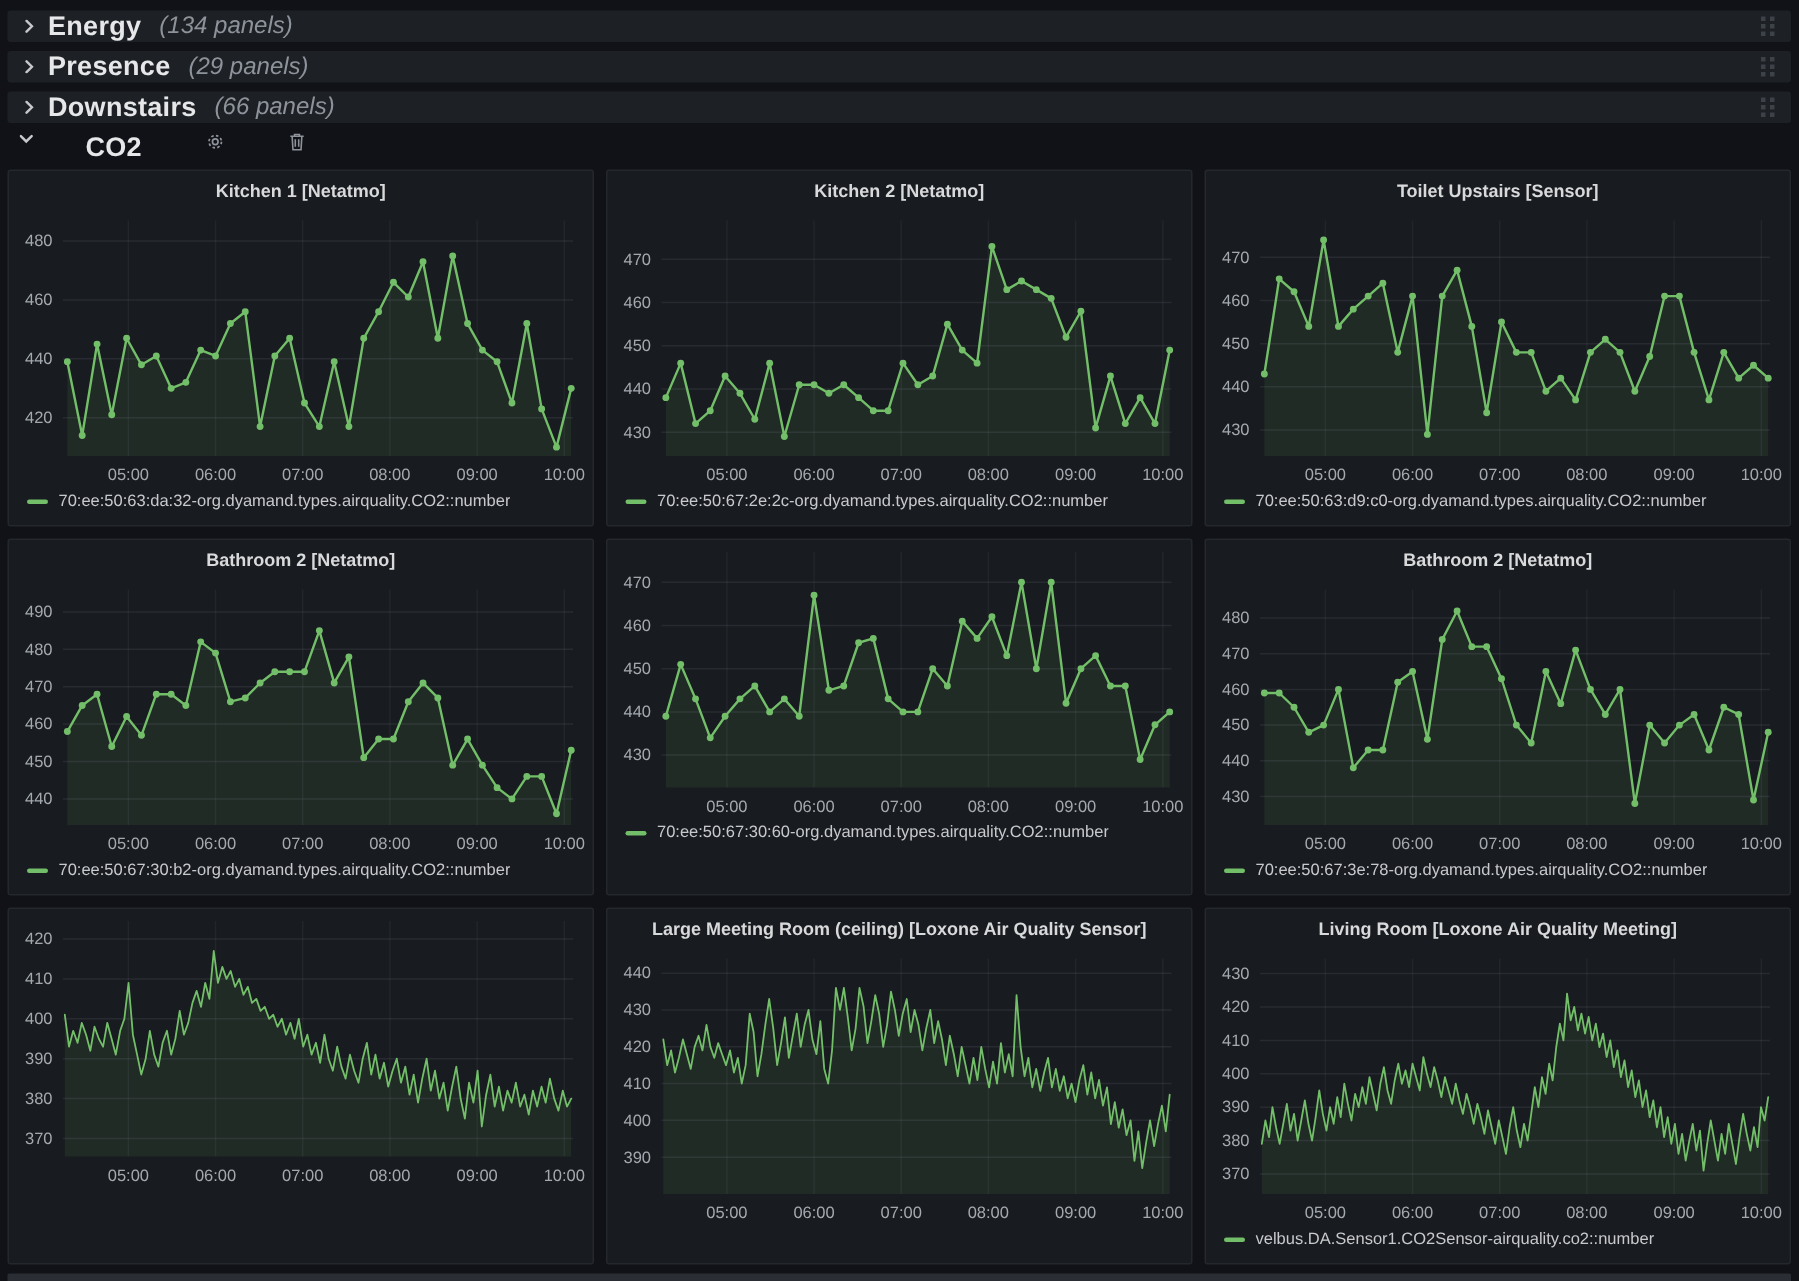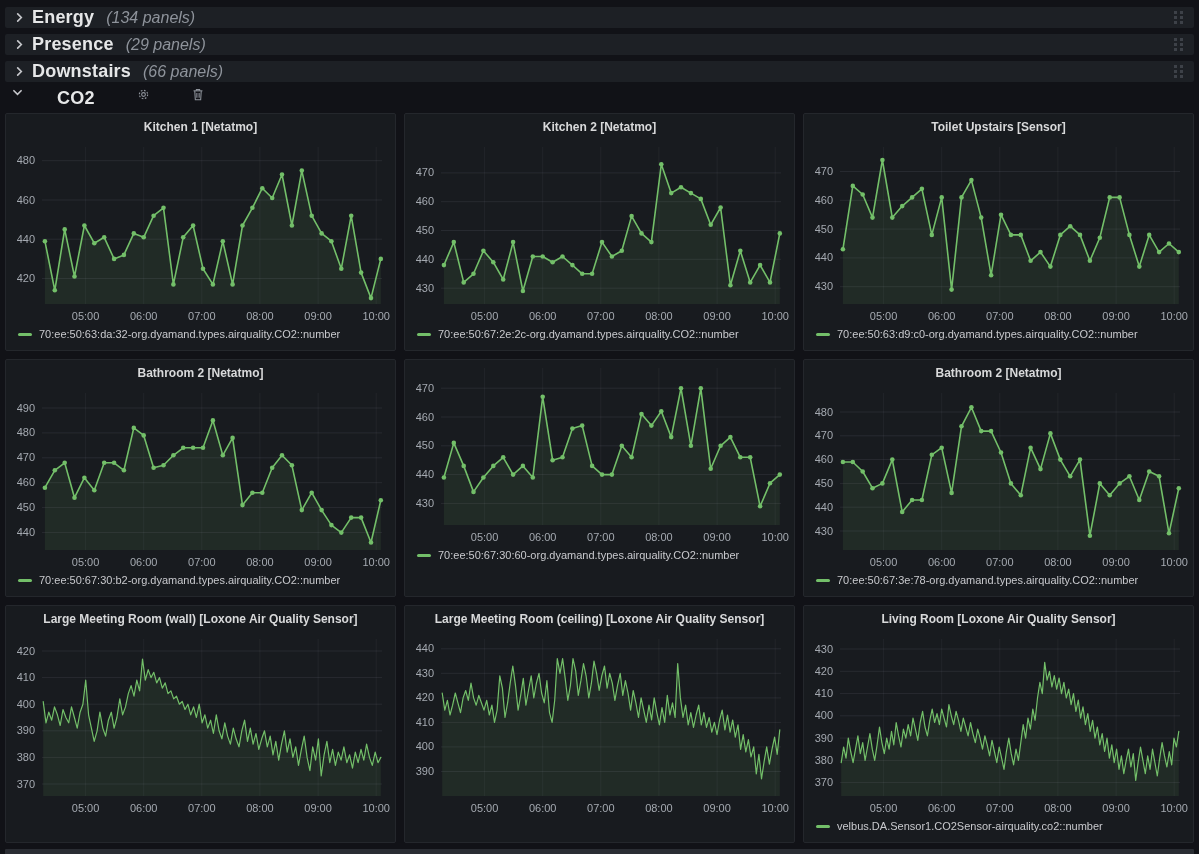--- a/index.html
+++ b/index.html
@@ -557,21 +557,20 @@
           <circle cx="365.0" cy="148.3" r="2.3" fill="#73bf69"></circle>
           <circle cx="374.8" cy="103.2" r="2.3" fill="#73bf69"></circle>
         </svg>
     <div class="legend">
       <span class="legend-swatch"></span>
       <span class="legend-label">70:ee:50:67:3e:78-org.dyamand.types.airquality.CO2::number</span>
     </div>
   </div>
 
   <div class="panel">
-    <div class="panel-title">Large Meeting Room (wall) [Loxone Air Quality Sensor]</div>
     <svg class="chart" viewBox="0 0 389 187" preserveAspectRatio="none">
           <line x1="79.6" y1="8" x2="79.6" y2="165" stroke="rgba(204,204,220,0.06)" stroke-width="1"></line>
           <line x1="137.7" y1="8" x2="137.7" y2="165" stroke="rgba(204,204,220,0.06)" stroke-width="1"></line>
           <line x1="195.8" y1="8" x2="195.8" y2="165" stroke="rgba(204,204,220,0.06)" stroke-width="1"></line>
           <line x1="253.9" y1="8" x2="253.9" y2="165" stroke="rgba(204,204,220,0.06)" stroke-width="1"></line>
           <line x1="312.1" y1="8" x2="312.1" y2="165" stroke="rgba(204,204,220,0.06)" stroke-width="1"></line>
           <line x1="370.2" y1="8" x2="370.2" y2="165" stroke="rgba(204,204,220,0.06)" stroke-width="1"></line>
           <line x1="36" y1="153.0" x2="376" y2="153.0" stroke="rgba(204,204,220,0.09)" stroke-width="1"></line>
           <text class="tick" x="29" y="156.5" text-anchor="end">370</text>
           <line x1="36" y1="126.4" x2="376" y2="126.4" stroke="rgba(204,204,220,0.09)" stroke-width="1"></line>
@@ -621,21 +620,21 @@
           <text class="tick" x="195.8" y="181" text-anchor="middle">07:00</text>
           <text class="tick" x="253.9" y="181" text-anchor="middle">08:00</text>
           <text class="tick" x="312.1" y="181" text-anchor="middle">09:00</text>
           <text class="tick" x="370.2" y="181" text-anchor="middle">10:00</text>
           <path d="M37.2,62.0L39.8,79.1L42.4,69.3L45.0,84.0L47.6,74.2L50.3,62.0L52.9,71.8L55.5,81.6L58.1,66.9L60.7,59.5L63.3,69.3L66.0,52.2L68.6,66.9L71.2,74.2L73.8,64.4L76.4,71.8L79.0,79.1L81.7,69.3L84.3,84.0L86.9,74.2L89.5,91.4L92.1,79.1L94.8,44.8L97.4,57.1L100.0,86.5L102.6,71.8L105.2,52.2L107.8,35.0L110.5,54.6L113.1,79.1L115.7,64.4L118.3,47.3L120.9,74.2L123.5,59.5L126.2,44.8L128.8,66.9L131.4,52.2L134.0,42.3L136.6,62.0L139.3,71.8L141.9,49.7L144.5,81.6L147.1,91.4L149.7,69.3L152.3,27.6L155.0,42.3L157.6,27.6L160.2,47.3L162.8,69.3L165.4,54.6L168.0,27.6L170.7,39.9L173.3,64.4L175.9,49.7L178.5,32.5L181.1,44.8L183.8,66.9L186.4,52.2L189.0,30.1L191.6,42.3L194.2,59.5L196.8,44.8L199.5,35.0L202.1,57.1L204.7,42.3L207.3,52.2L209.9,69.3L212.5,54.6L215.2,42.3L217.8,64.4L220.4,49.7L223.0,62.0L225.6,79.1L228.2,59.5L230.9,71.8L233.5,86.5L236.1,66.9L238.7,79.1L241.3,91.4L244.0,74.2L246.6,89.0L249.2,66.9L251.8,81.6L254.4,93.9L257.0,76.7L259.7,91.4L262.3,64.4L264.9,84.0L267.5,71.8L270.1,86.5L272.7,32.5L275.4,66.9L278.0,86.5L280.6,74.2L283.2,93.9L285.8,81.6L288.5,96.3L291.1,84.0L293.7,74.2L296.3,93.9L298.9,81.6L301.5,96.3L304.2,86.5L306.8,101.2L309.4,91.4L312.0,103.7L314.6,89.0L317.2,79.1L319.9,98.8L322.5,84.0L325.1,101.2L327.7,89.0L330.3,106.1L333.0,93.9L335.6,118.4L338.2,103.7L340.8,120.8L343.4,108.6L346.0,125.8L348.7,115.9L351.3,142.9L353.9,123.3L356.5,147.8L359.1,130.7L361.7,115.9L364.4,133.1L367.0,118.4L369.6,106.1L372.2,123.3L374.8,98.8L374.8,165L37.2,165Z" fill="rgba(115,191,105,0.10)"></path>
           <path d="M37.2,62.0L39.8,79.1L42.4,69.3L45.0,84.0L47.6,74.2L50.3,62.0L52.9,71.8L55.5,81.6L58.1,66.9L60.7,59.5L63.3,69.3L66.0,52.2L68.6,66.9L71.2,74.2L73.8,64.4L76.4,71.8L79.0,79.1L81.7,69.3L84.3,84.0L86.9,74.2L89.5,91.4L92.1,79.1L94.8,44.8L97.4,57.1L100.0,86.5L102.6,71.8L105.2,52.2L107.8,35.0L110.5,54.6L113.1,79.1L115.7,64.4L118.3,47.3L120.9,74.2L123.5,59.5L126.2,44.8L128.8,66.9L131.4,52.2L134.0,42.3L136.6,62.0L139.3,71.8L141.9,49.7L144.5,81.6L147.1,91.4L149.7,69.3L152.3,27.6L155.0,42.3L157.6,27.6L160.2,47.3L162.8,69.3L165.4,54.6L168.0,27.6L170.7,39.9L173.3,64.4L175.9,49.7L178.5,32.5L181.1,44.8L183.8,66.9L186.4,52.2L189.0,30.1L191.6,42.3L194.2,59.5L196.8,44.8L199.5,35.0L202.1,57.1L204.7,42.3L207.3,52.2L209.9,69.3L212.5,54.6L215.2,42.3L217.8,64.4L220.4,49.7L223.0,62.0L225.6,79.1L228.2,59.5L230.9,71.8L233.5,86.5L236.1,66.9L238.7,79.1L241.3,91.4L244.0,74.2L246.6,89.0L249.2,66.9L251.8,81.6L254.4,93.9L257.0,76.7L259.7,91.4L262.3,64.4L264.9,84.0L267.5,71.8L270.1,86.5L272.7,32.5L275.4,66.9L278.0,86.5L280.6,74.2L283.2,93.9L285.8,81.6L288.5,96.3L291.1,84.0L293.7,74.2L296.3,93.9L298.9,81.6L301.5,96.3L304.2,86.5L306.8,101.2L309.4,91.4L312.0,103.7L314.6,89.0L317.2,79.1L319.9,98.8L322.5,84.0L325.1,101.2L327.7,89.0L330.3,106.1L333.0,93.9L335.6,118.4L338.2,103.7L340.8,120.8L343.4,108.6L346.0,125.8L348.7,115.9L351.3,142.9L353.9,123.3L356.5,147.8L359.1,130.7L361.7,115.9L364.4,133.1L367.0,118.4L369.6,106.1L372.2,123.3L374.8,98.8" fill="none" stroke="#73bf69" stroke-width="1.2" stroke-linejoin="round" stroke-linecap="round"></path>
         </svg>
   </div>
 
   <div class="panel">
-    <div class="panel-title">Living Room [Loxone Air Quality Sensor]</div>
+    <div class="panel-title">Living Room [Loxone Air Quality Meeting]</div>
     <svg class="chart" viewBox="0 0 389 187" preserveAspectRatio="none">
           <line x1="79.6" y1="8" x2="79.6" y2="165" stroke="rgba(204,204,220,0.06)" stroke-width="1"></line>
           <line x1="137.7" y1="8" x2="137.7" y2="165" stroke="rgba(204,204,220,0.06)" stroke-width="1"></line>
           <line x1="195.8" y1="8" x2="195.8" y2="165" stroke="rgba(204,204,220,0.06)" stroke-width="1"></line>
           <line x1="253.9" y1="8" x2="253.9" y2="165" stroke="rgba(204,204,220,0.06)" stroke-width="1"></line>
           <line x1="312.1" y1="8" x2="312.1" y2="165" stroke="rgba(204,204,220,0.06)" stroke-width="1"></line>
           <line x1="370.2" y1="8" x2="370.2" y2="165" stroke="rgba(204,204,220,0.06)" stroke-width="1"></line>
           <line x1="36" y1="151.6" x2="376" y2="151.6" stroke="rgba(204,204,220,0.09)" stroke-width="1"></line>
           <text class="tick" x="29" y="155.1" text-anchor="end">370</text>
           <line x1="36" y1="129.4" x2="376" y2="129.4" stroke="rgba(204,204,220,0.09)" stroke-width="1"></line>

